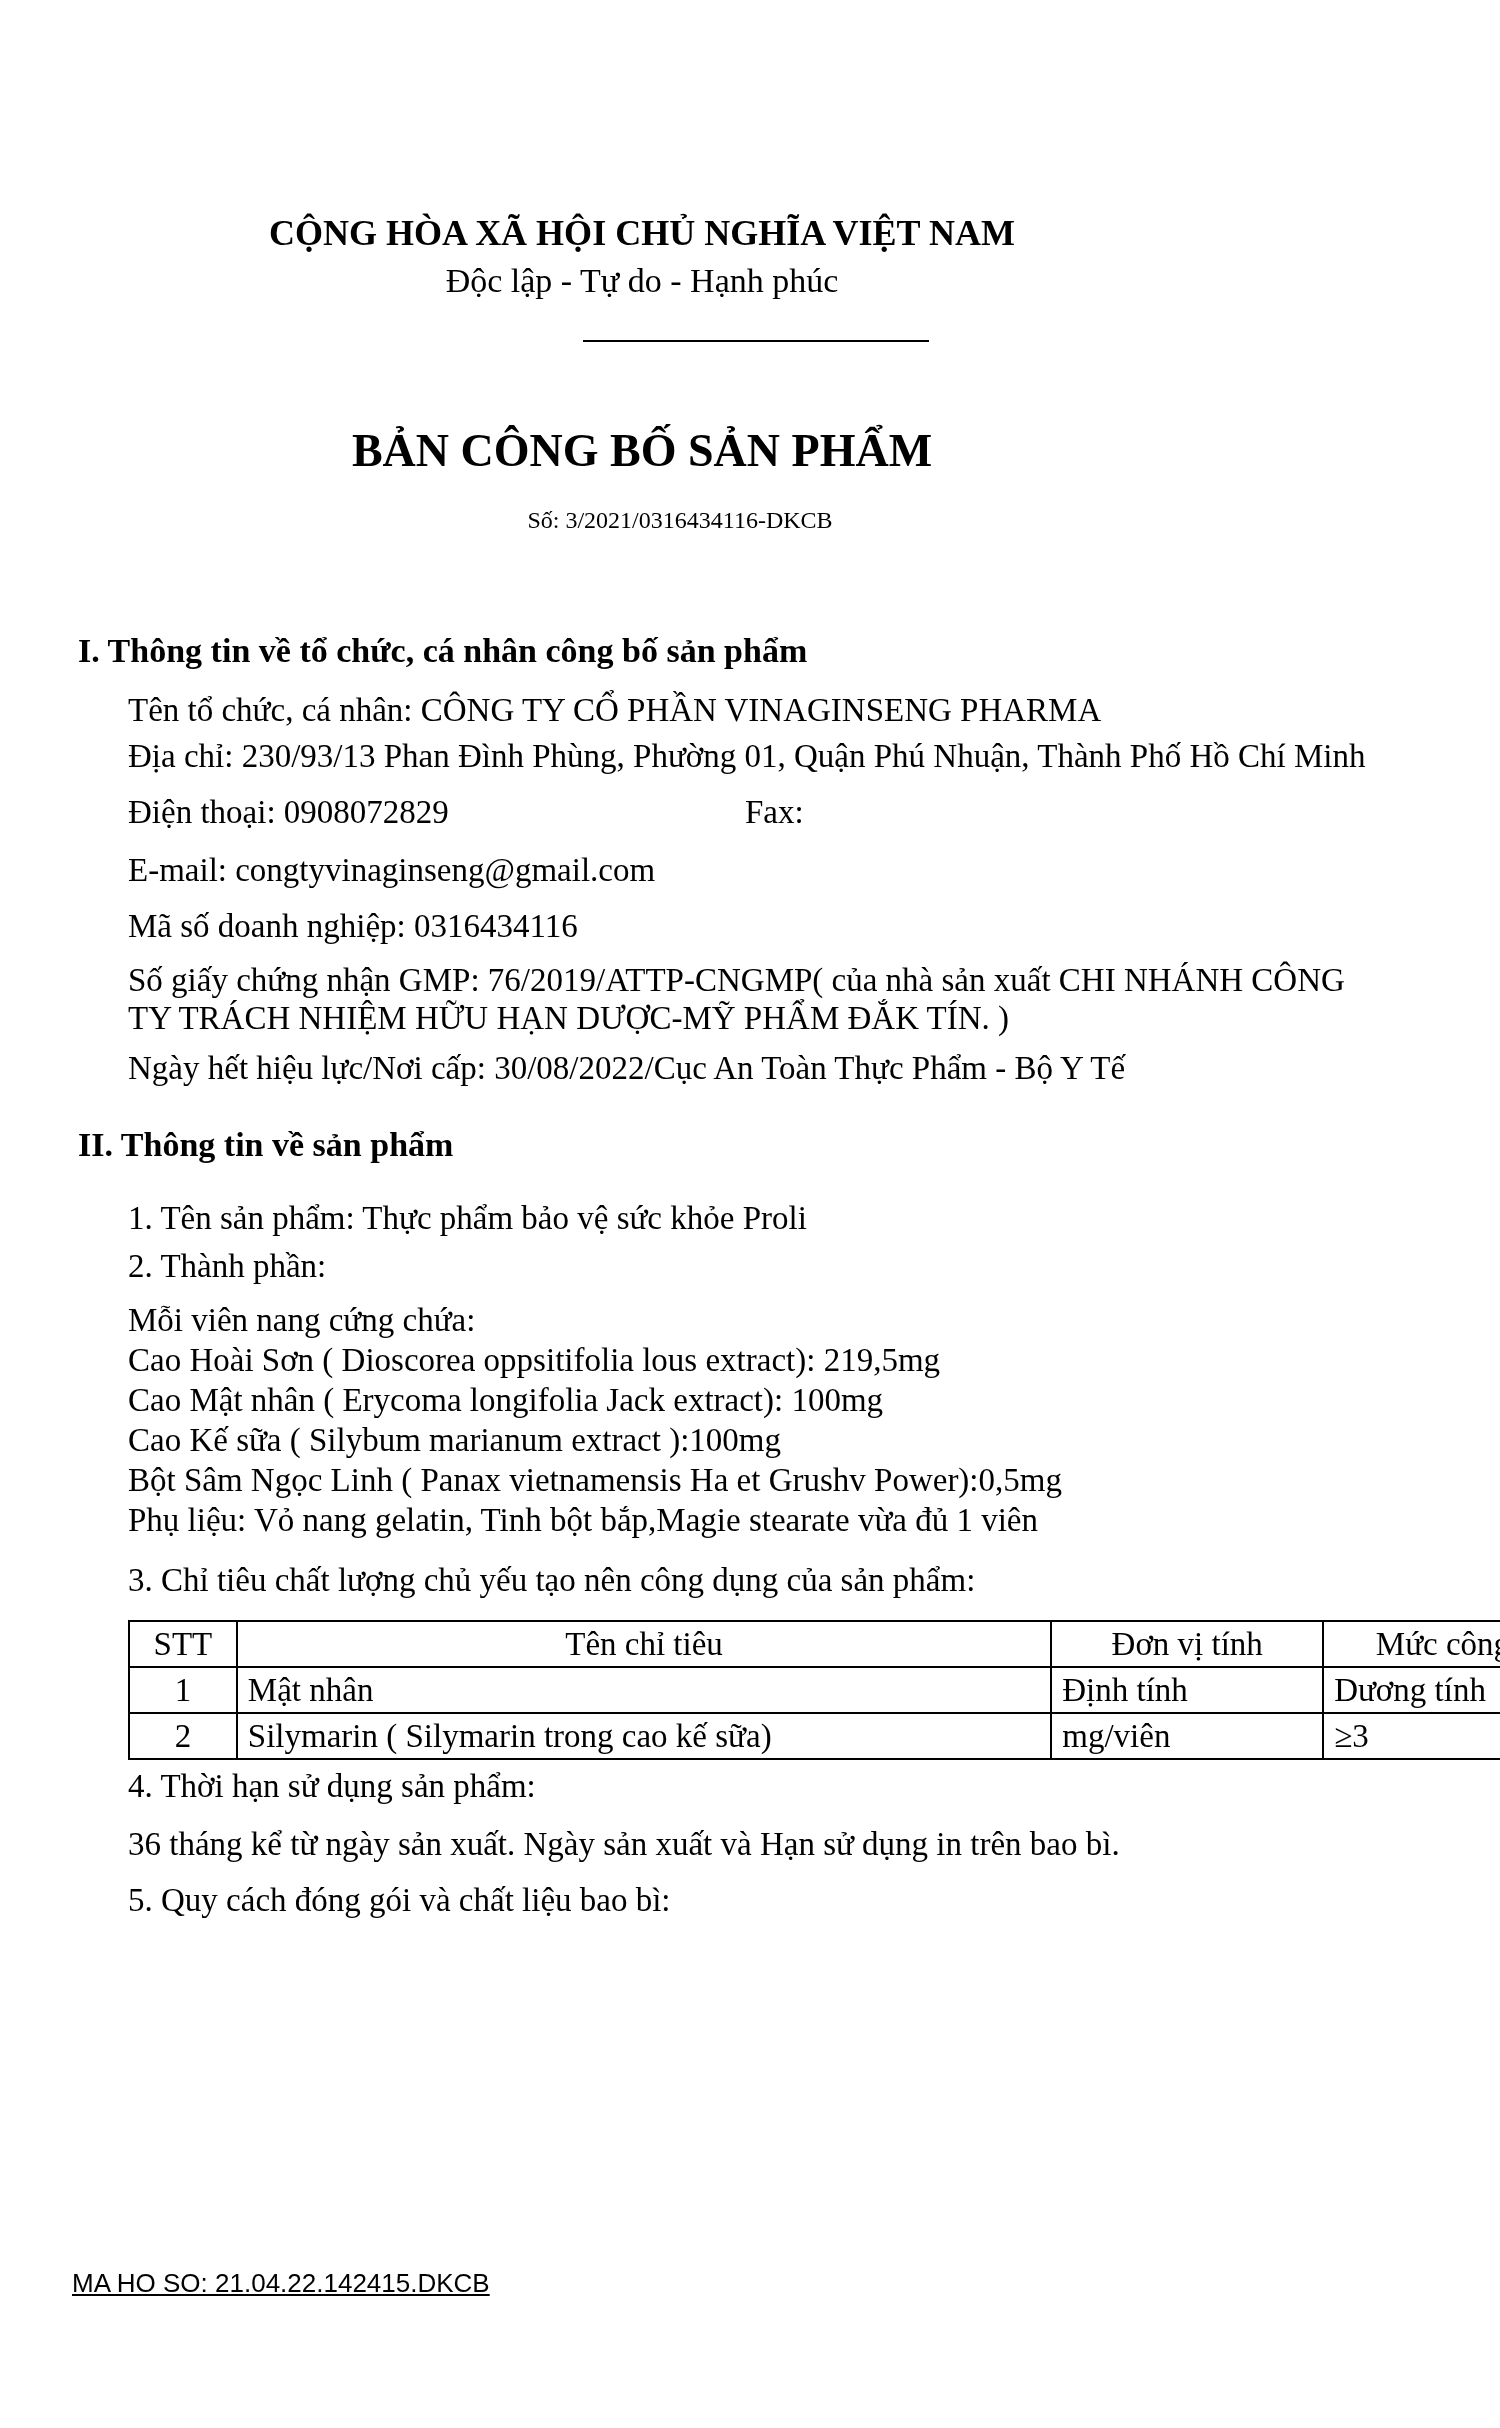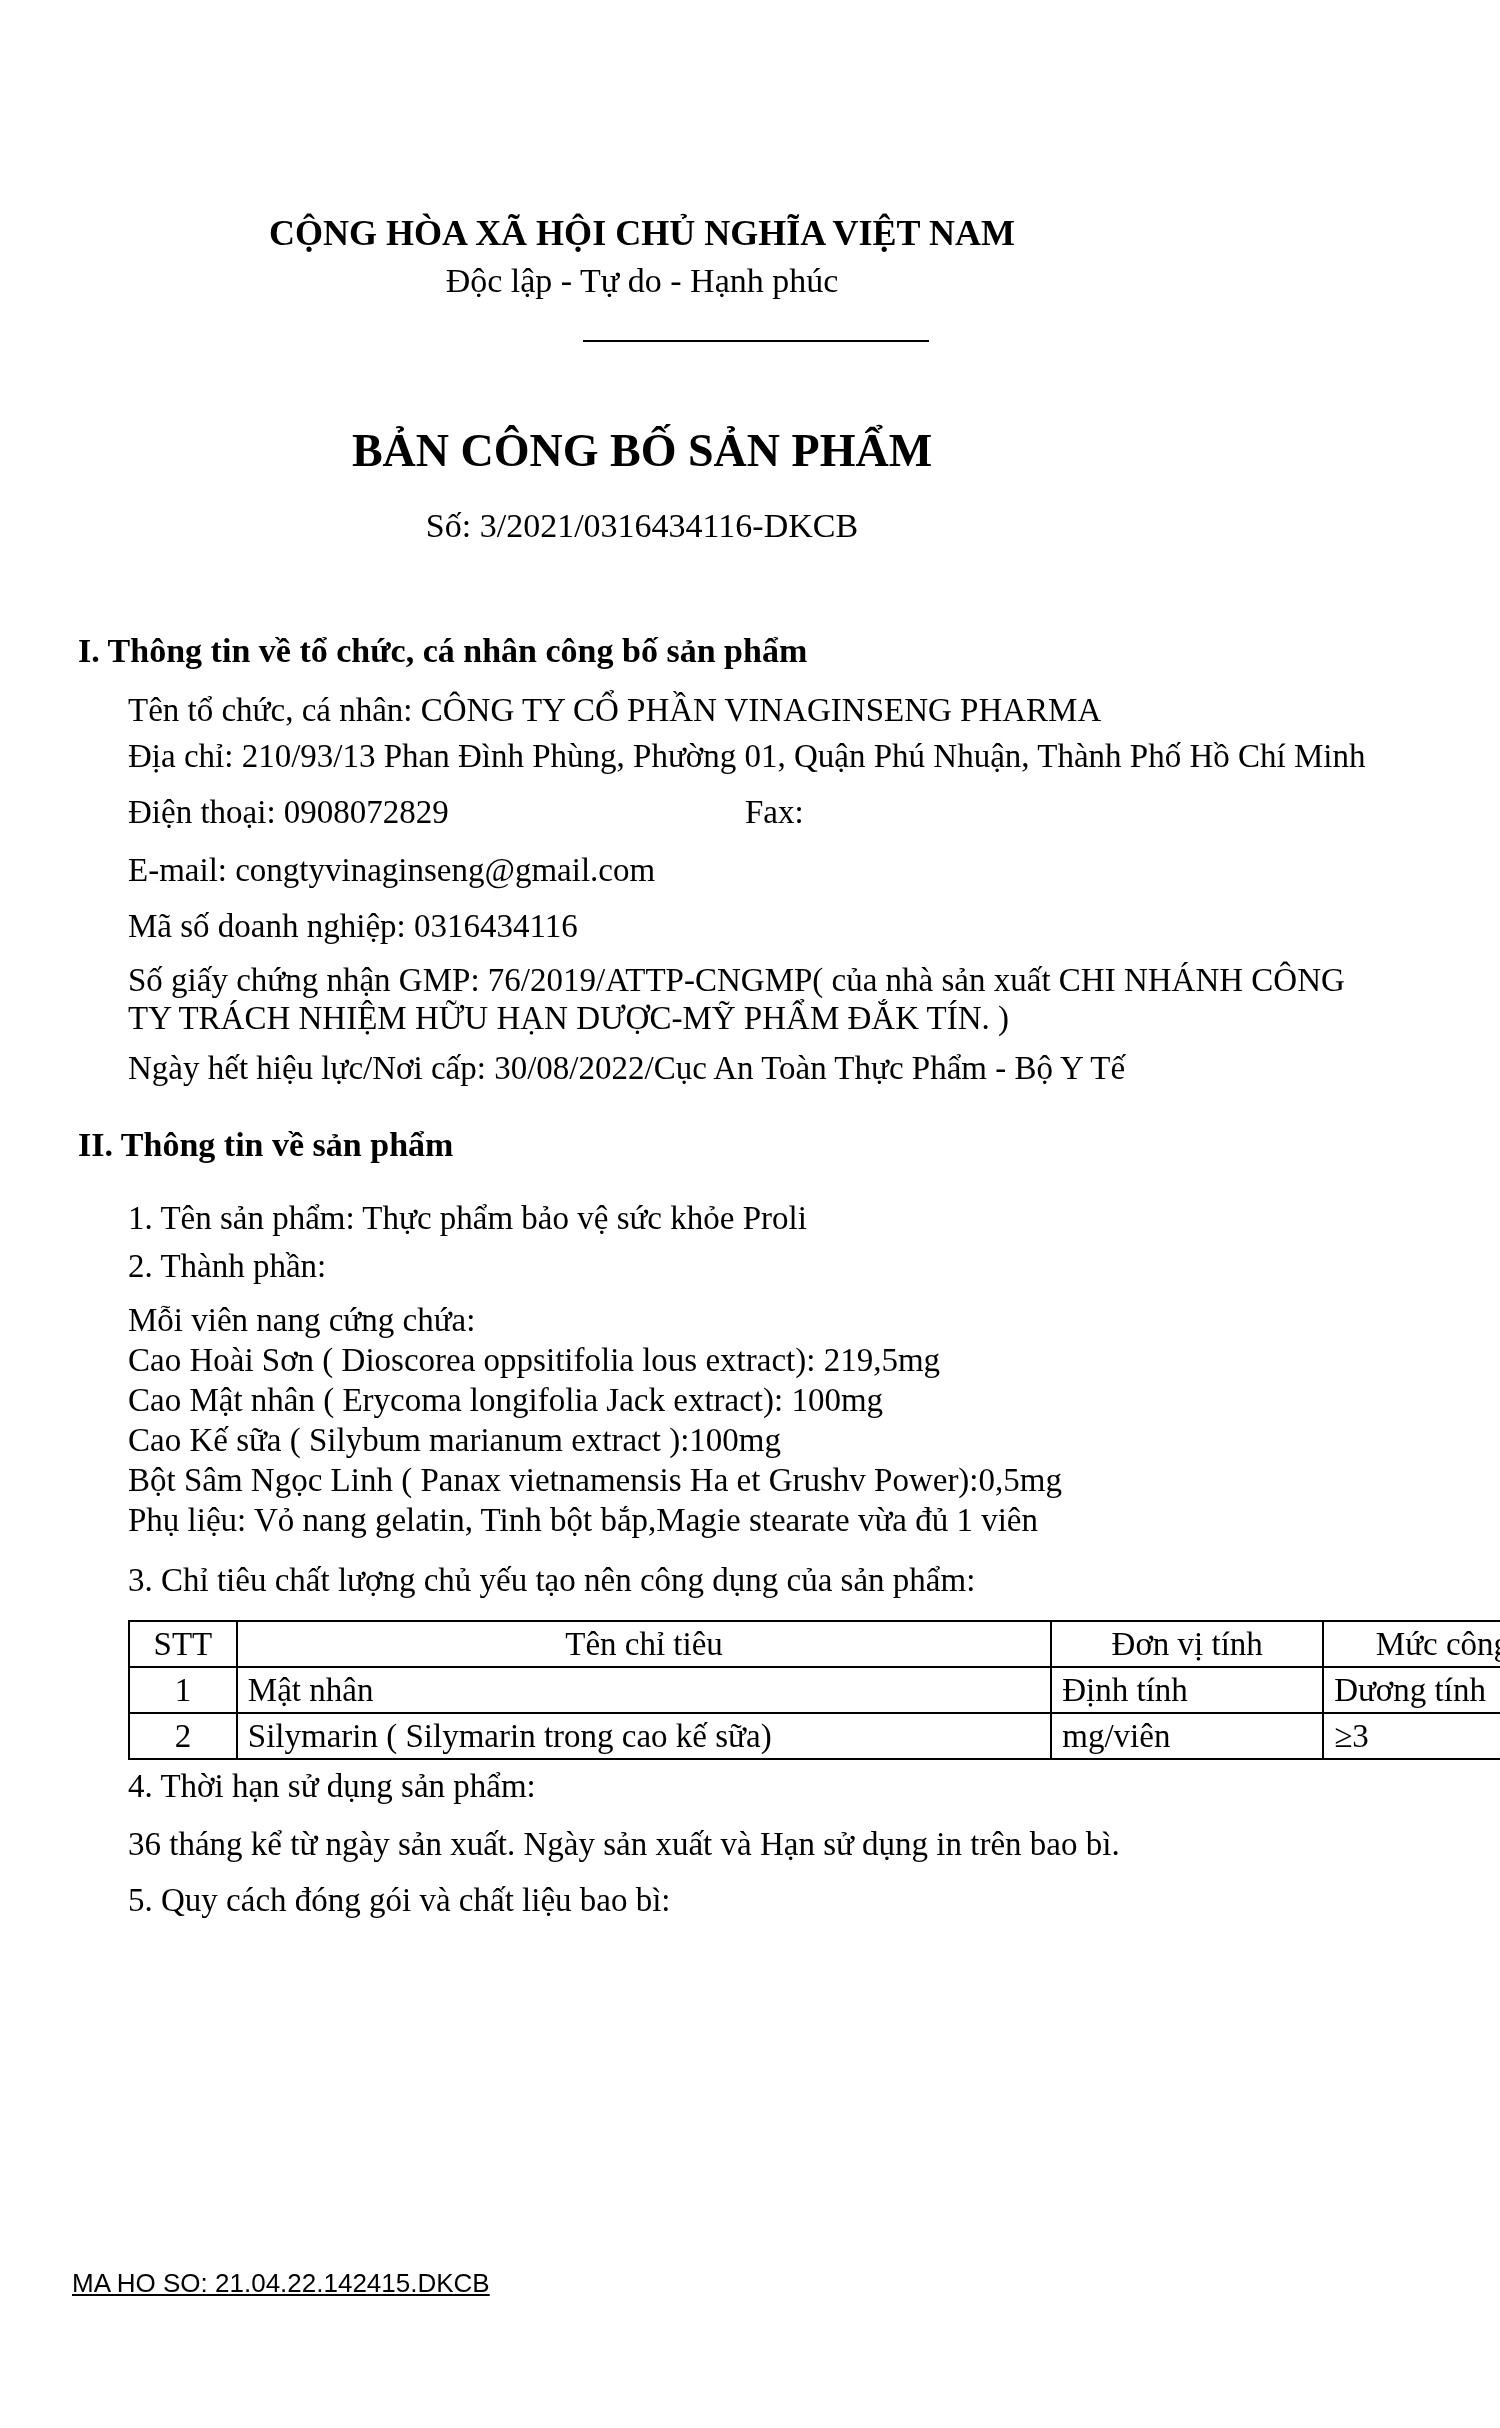--- a/index.html
+++ b/index.html
@@ -7,21 +7,21 @@
       width: 1500px; height: 2428px; position: relative; overflow: hidden;
       font-family: "Liberation Serif", "DejaVu Serif", serif;
       color: #000;
     }
     .abs { position: absolute; white-space: nowrap; }
     .center { left: 0; width: 1284px; text-align: center; }
     .nation { top: 212px; font-size: 36px; font-weight: bold; letter-spacing: 0px; }
     .motto { top: 262px; font-size: 34px; }
     .rule { top: 340px; left: 583px; width: 346px; height: 0; border-top: 2px solid #000; }
     .doc-title { top: 424px; font-size: 46px; font-weight: bold; }
-    .doc-number { top: 507px; font-size: 34px; }
+    .doc-number { top: 507px; font-size: 24px; padding-left: 38px; }
     .sec-head { font-size: 34px; font-weight: bold; left: 78px; }
     .line { font-size: 33px; left: 128px; }
     .fax { left: 713px; margin-left: 32px; }
     table.qc {
       position: absolute; left: 128px; top: 1620px; width: 1477px;
       border-collapse: collapse; font-size: 33px;
     }
     table.qc td, table.qc th {
       border: 2px solid #000; padding: 0 10px; height: 44px; font-weight: normal;
       line-height: 44px; white-space: nowrap;
@@ -35,21 +35,21 @@
 
 <div class="abs center nation">CỘNG HÒA XÃ HỘI CHỦ NGHĨA VIỆT NAM</div>
 <div class="abs center motto">Độc lập - Tự do - Hạnh phúc</div>
 <div class="abs rule"></div>
 
 <div class="abs center doc-title">BẢN CÔNG BỐ SẢN PHẨM</div>
 <div class="abs center doc-number">Số: 3/2021/0316434116-DKCB</div>
 
 <div class="abs sec-head" style="top:632px;">I. Thông tin về tổ chức, cá nhân công bố sản phẩm</div>
 <div class="abs line" style="top:692px;">Tên tổ chức, cá nhân: CÔNG TY CỔ PHẦN VINAGINSENG PHARMA</div>
-<div class="abs line" style="top:738px;">Địa chỉ: 210/93/13 Phan Đình Phùng, Phường 01, Quận Phú Nhuận, Thành Phố Hồ Chí Minh</div>
+<div class="abs line" style="top:738px;">Địa chỉ: 230/93/13 Phan Đình Phùng, Phường 01, Quận Phú Nhuận, Thành Phố Hồ Chí Minh</div>
 <div class="abs line" style="top:794px;">Điện thoại: 0908072829</div>
 <div class="abs line fax" style="top:794px;">Fax:</div>
 <div class="abs line" style="top:852px;">E-mail: congtyvinaginseng@gmail.com</div>
 <div class="abs line" style="top:908px;">Mã số doanh nghiệp: 0316434116</div>
 <div class="abs line" style="top:962px;">Số giấy chứng nhận GMP: 76/2019/ATTP-CNGMP( của nhà sản xuất CHI NHÁNH CÔNG</div>
 <div class="abs line" style="top:1000px;">TY TRÁCH NHIỆM HỮU HẠN DƯỢC-MỸ PHẨM ĐẮK TÍN. )</div>
 <div class="abs line" style="top:1050px;">Ngày hết hiệu lực/Nơi cấp: 30/08/2022/Cục An Toàn Thực Phẩm - Bộ Y Tế</div>
 
 <div class="abs sec-head" style="top:1126px;">II. Thông tin về sản phẩm</div>
 <div class="abs line" style="top:1200px;">1. Tên sản phẩm: Thực phẩm bảo vệ sức khỏe Proli</div>

